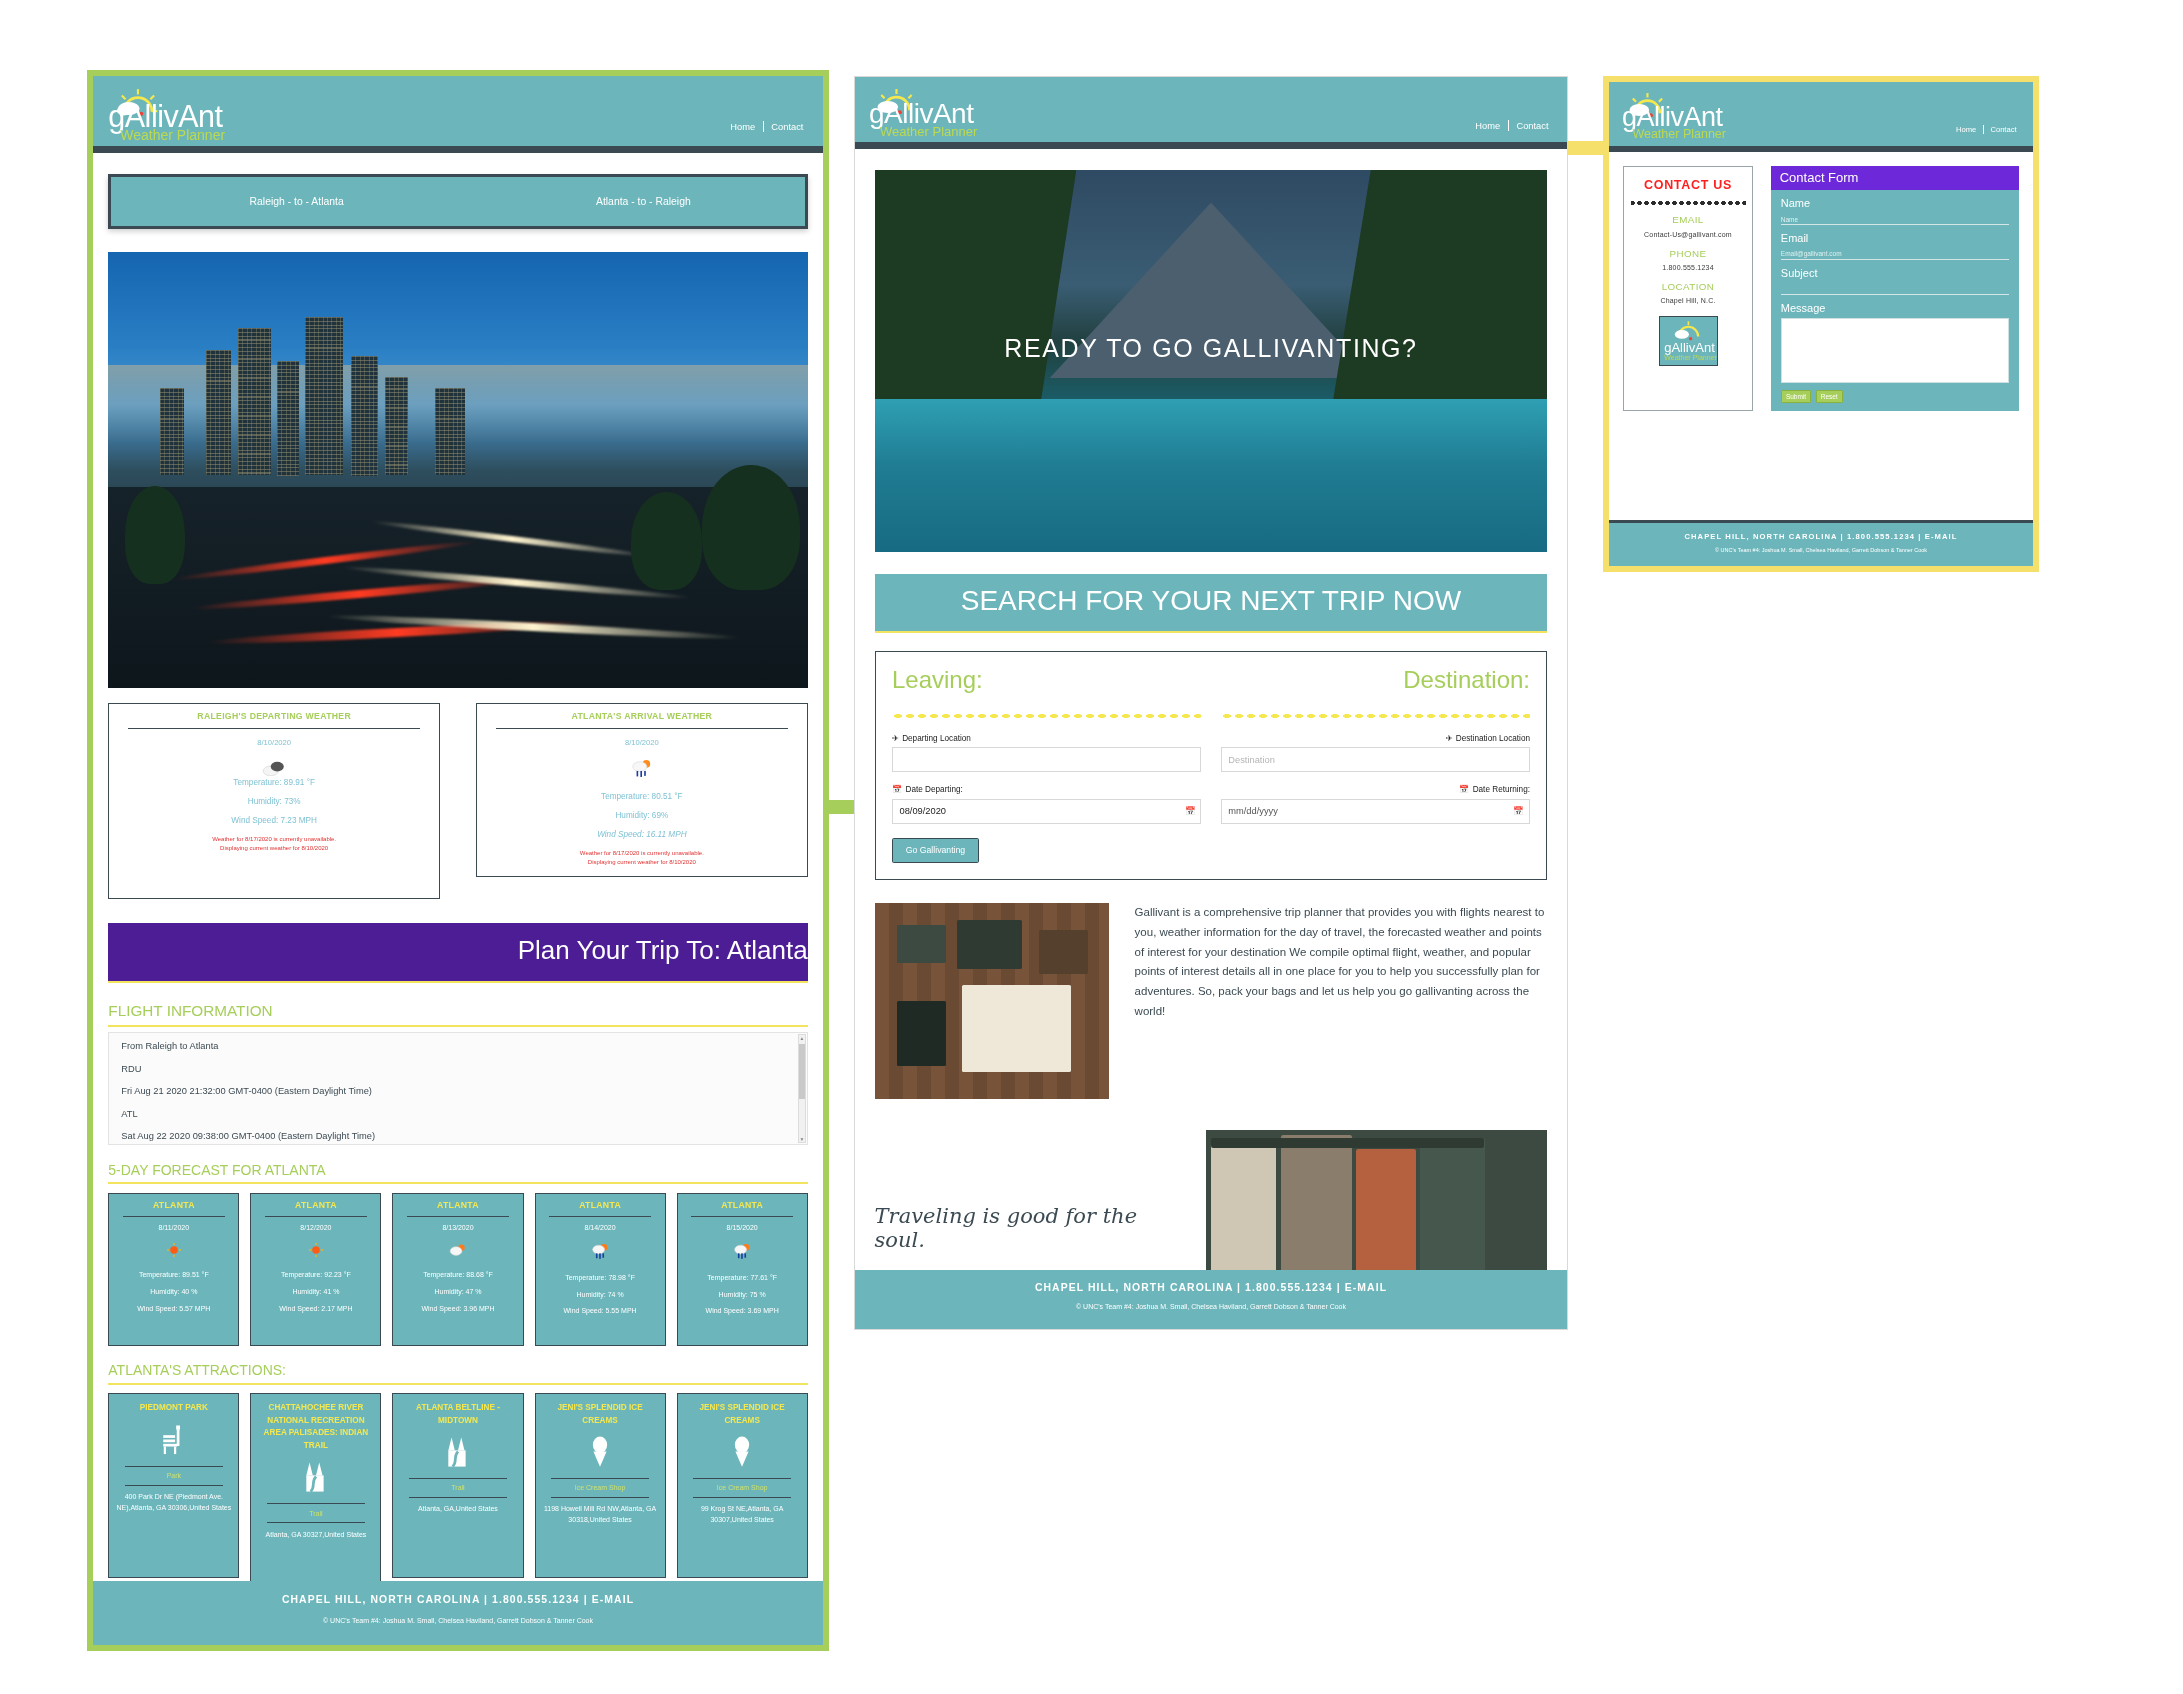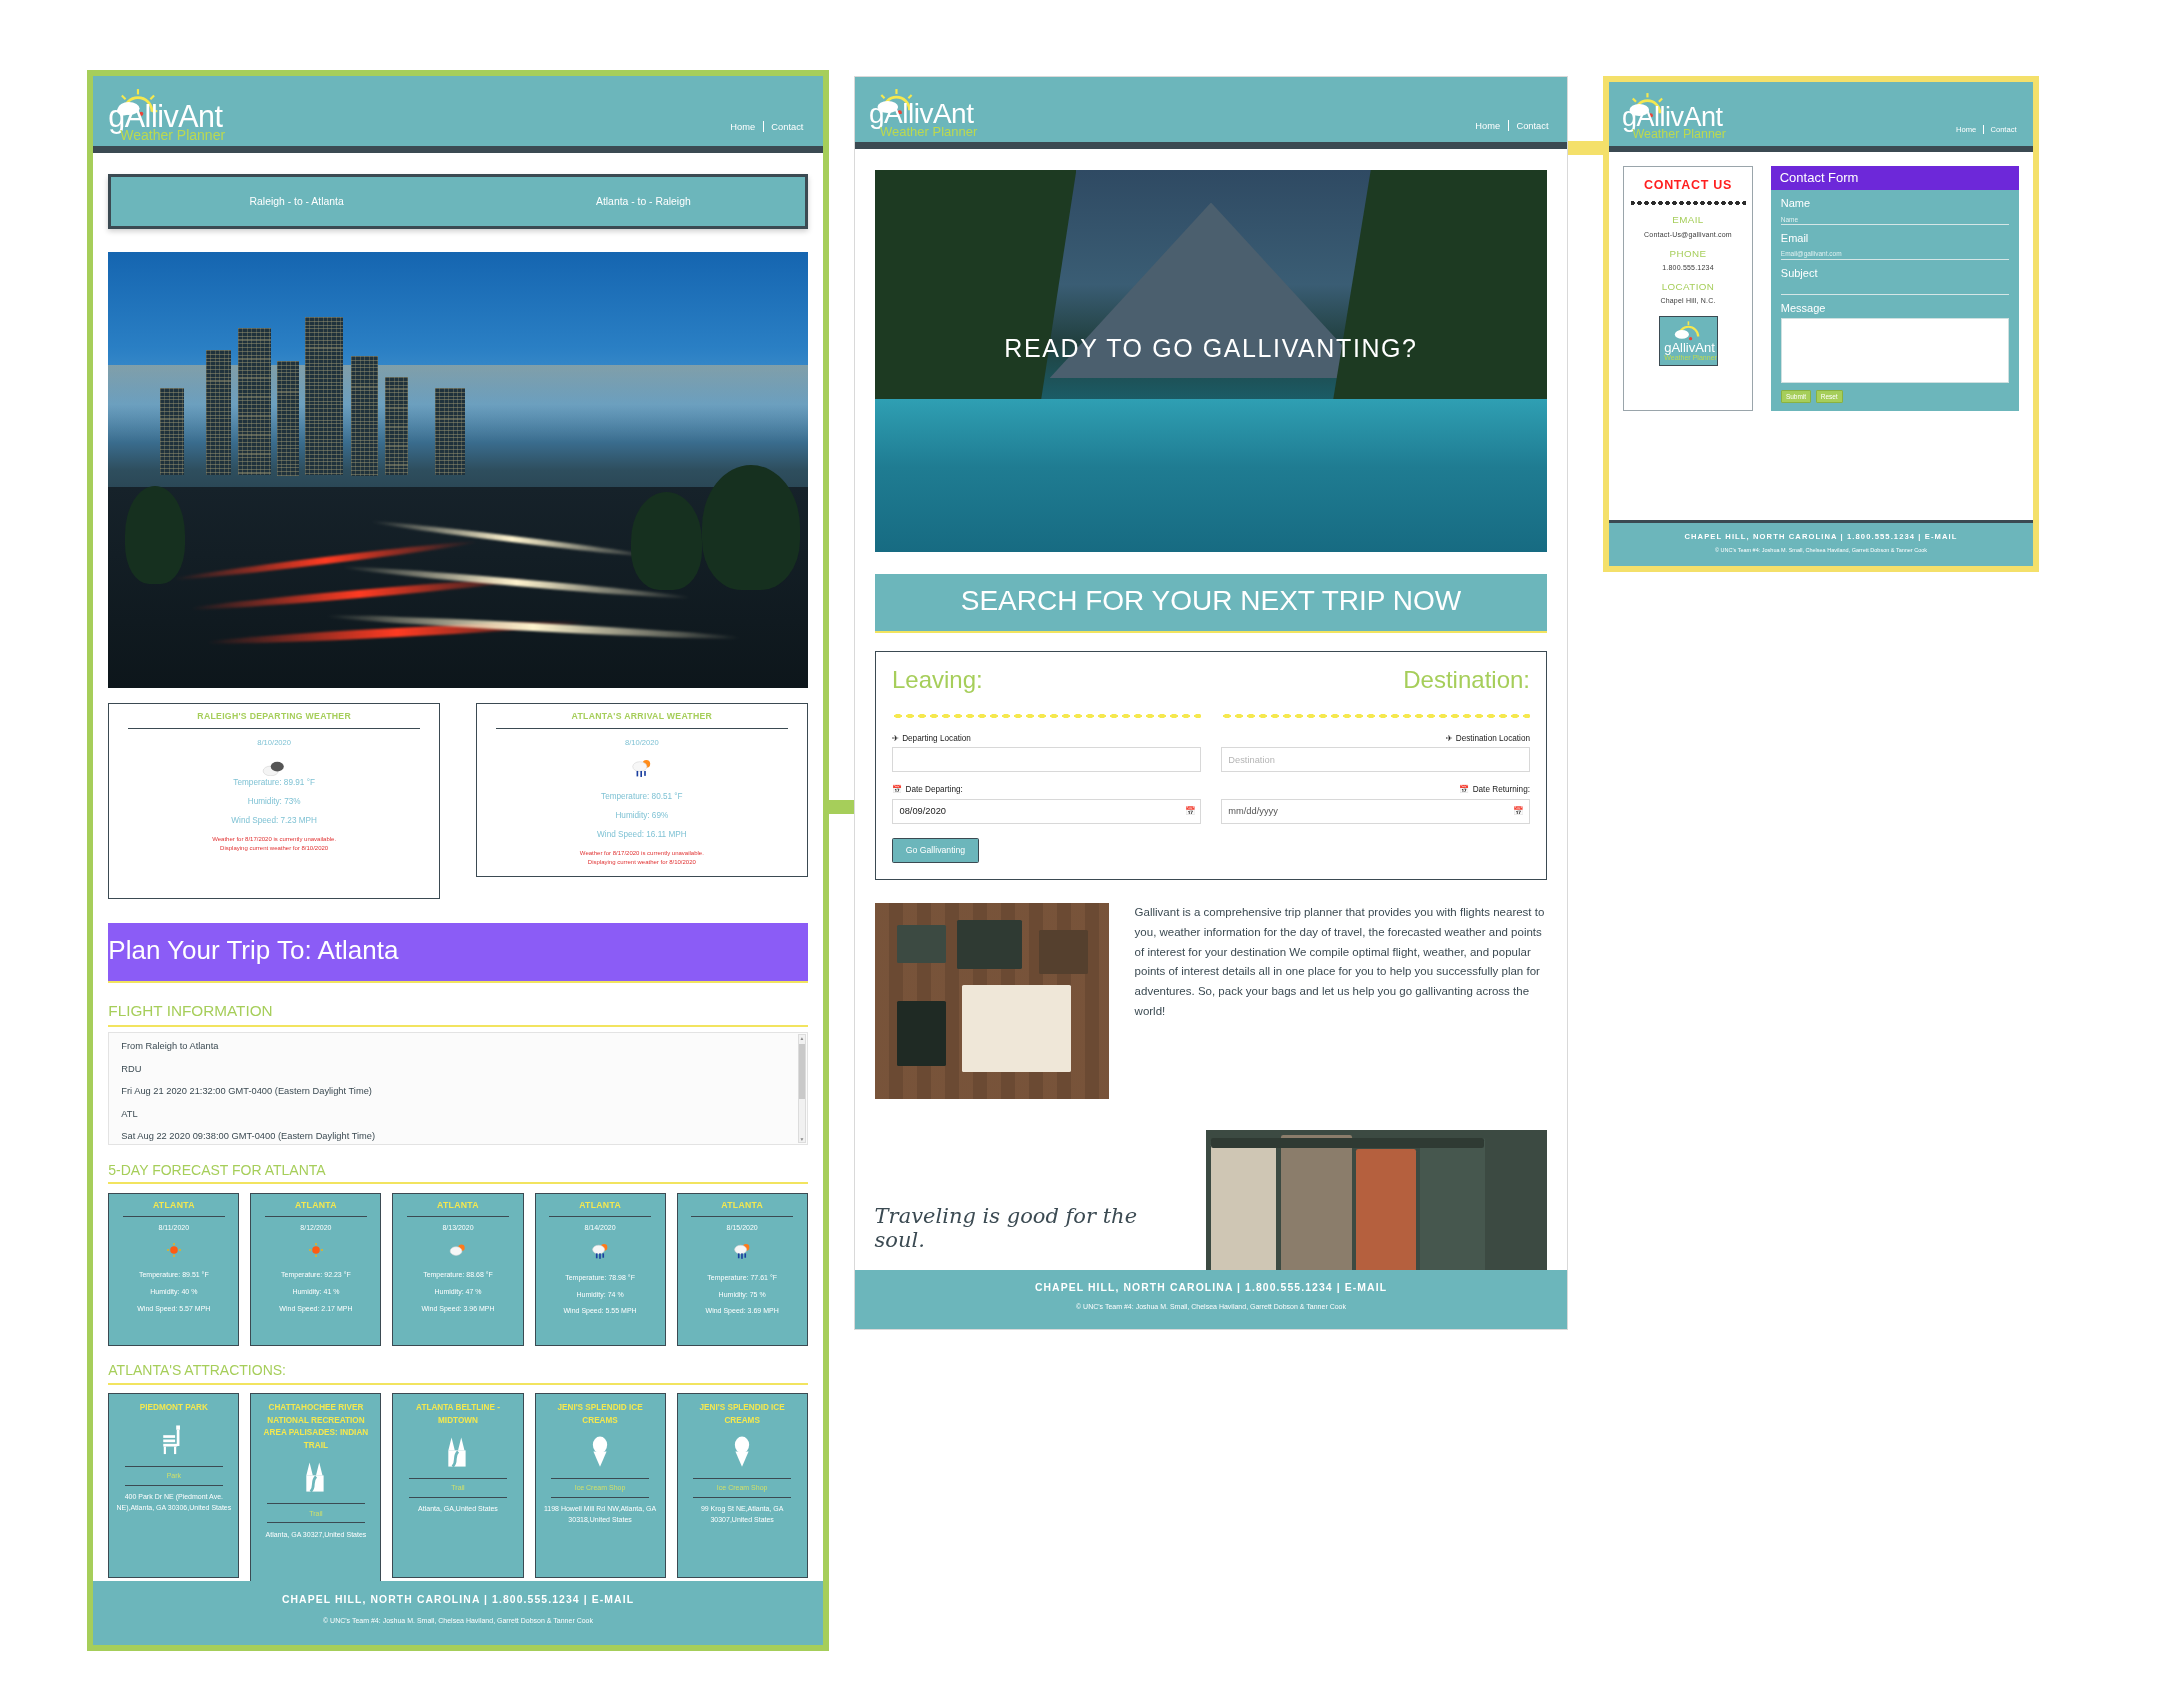--- a/index.html
+++ b/index.html
@@ -45,21 +45,21 @@
 
   
   .wcard { background: #ffffff; border: 1.6px solid #3b4a52; position: relative; }
   .wcard-title { color: #a6ce5a; text-align: center; font-weight: bold; letter-spacing: 0.3px; white-space: nowrap; }
   .wcard-rule { background: #3b4a52; margin: 0 auto; }
   .wcard-line { text-align: center; color: #7fc2d4; }
   .wcard-warn { text-align: center; color: #e03232; }
   .wicon { text-align: center; }
 
   
-  .trip-banner { background: #8b5cf6; color: #ffffff; text-align: left; border-bottom: 2.7px solid #f2e45f; }
+  .trip-banner { background: #4c1d95; color: #ffffff; text-align: right; border-bottom: 2.7px solid #f2e45f; }
   .sec-head { color: #a6ce5a; border-bottom: 2.7px solid #f2e45f; }
 
   
   .flight-box { border: 0.5px solid #e3e3e3; background: #fbfbfb; position: relative; overflow: hidden; }
   .flight-line { color: #3b4a52; }
   .fscroll { position: absolute; right: 1.1px; background: #f1f1f1; border: 0.5px solid #dcdcdc; }
   .fscroll .thumb { background: #c9c9c9; position: absolute; left: 0; right: 0; }
   .fscroll .arw { position: absolute; left: 0; right: 0; text-align: center; color: #888; }
 
   
@@ -209,21 +209,21 @@
         <svg width="24" height="18.5" viewBox="0 0 44 34">
             <circle cx="30" cy="9" r="7" fill="#ff8c1a"></circle>
             <ellipse cx="18" cy="14" rx="13" ry="9" fill="#f7f7f7" stroke="#d3d3d3"></ellipse>
             <rect x="12" y="22" width="3" height="10" fill="#1b3fa0"></rect>
             <rect x="19" y="22" width="3" height="11" fill="#1b3fa0"></rect>
             <rect x="26" y="22" width="3" height="9" fill="#1b3fa0"></rect>
           </svg>
       </div>
       <div class="wcard-line" style="font-size:8.2px; margin-top:13px;">Temperature: 80.51 °F</div>
       <div class="wcard-line" style="font-size:8.2px; margin-top:9.8px;">Humidity: 69%</div>
-      <div class="wcard-line" style="font-size:8.2px; margin-top:9.8px;">Wind Speed: 16.11 MPH</div>
+      <div class="wcard-line" style="font-size:8.2px; margin-top:9.8px;font-style:italic;">Wind Speed: 16.11 MPH</div>
       <div class="wcard-warn" style="font-size:6px; margin-top:11px;">Weather for 8/17/2020 is currently unavailable.</div>
       <div class="wcard-warn" style="font-size:6px; margin-top:3.3px;">Displaying current weather for 8/10/2020</div>
     </div>
   </div>
 
   <div class="trip-banner" style="margin:24px 15.3px 0 15.3px; height:60px; line-height:55px; font-size:26px;">Plan Your Trip To: Atlanta</div>
 
   <div class="sec-head" style="margin:19.6px 15.3px 0 15.3px; font-size:15.3px; padding-bottom:4.4px;">FLIGHT INFORMATION</div>
   <div class="flight-box" style="margin:5.5px 15.3px 0 15.3px; height:113px; padding:7.6px 12px;">
     <div class="flight-line" style="font-size:9.3px;">From Raleigh to Atlanta</div>

